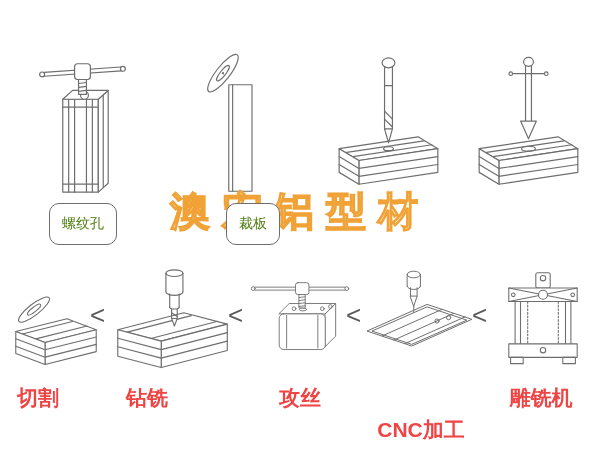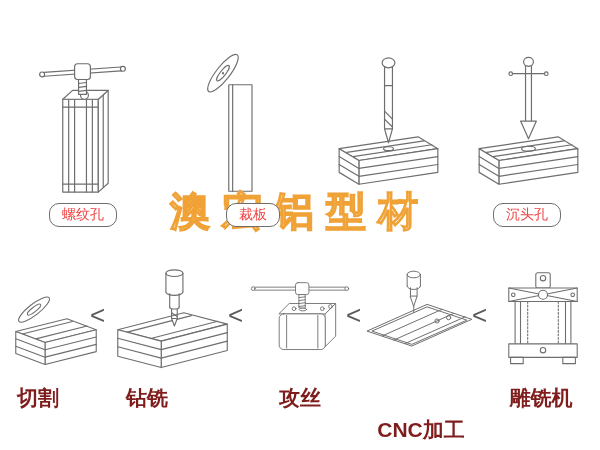--- a/index.html
+++ b/index.html
@@ -9,35 +9,35 @@
   }
   .fig{position:absolute;}
   .fig svg{display:block;width:100%;height:100%;}
   svg *{stroke:#6e6e6e;stroke-width:1.2;stroke-linecap:round;stroke-linejoin:round;fill:none;}
   svg .f{fill:#ffffff;}
   svg .fd{fill:#6e6e6e;stroke:none;}
 
   .pill{
     position:absolute;transform:translateX(-50%);
     border:1px solid #6e6e6e;border-radius:10px;background:#ffffff;
-    padding:2px 12px;font-size:14px;color:#ef4444;white-space:nowrap;z-index:3;
+    padding:11px 12px;font-size:14px;color:#4d7c0f;white-space:nowrap;z-index:3;
   }
   .wm-cn{
     position:absolute;left:300px;top:184px;transform:translateX(-50%);
     font-size:40px;font-weight:bold;letter-spacing:12px;white-space:nowrap;
     color:#ffffff;-webkit-text-stroke:1.4px #f0a236;z-index:2;
   }
   .wm-en{
     position:absolute;left:300px;top:236px;transform:translateX(-50%);
     font-size:13px;font-weight:bold;letter-spacing:1.5px;color:#9c9c9c;
     white-space:nowrap;z-index:2;
   }
   .proc-label{
     position:absolute;transform:translateX(-50%);
-    font-size:21px;font-weight:bold;color:#7f1d1d;white-space:nowrap;
+    font-size:21px;font-weight:bold;color:#ef4444;white-space:nowrap;
   }
   .sep{
     position:absolute;font-size:26px;color:#5a5a5a;line-height:1;
   }
 </style>
 </head>
 <body>
 
 <div class="canvas">
 
@@ -119,21 +119,20 @@
       <circle class="f" cx="76" cy="22" r="1.8"></circle>
       <line x1="42" y1="22" x2="74" y2="22"></line>
       <line x1="55" y1="14" x2="55" y2="70"></line>
       <line x1="61" y1="14" x2="61" y2="70"></line>
       <polygon class="f" points="50,70 66,70 58,88"></polygon>
     </svg>
   </div>
 
   <span class="pill" style="left:83px;top:203px;">螺纹孔</span>
   <span class="pill" style="left:253px;top:203px;">裁板</span>
-  <span class="pill" style="left:527px;top:203px;">沉头孔</span>
 
   <div class="wm-cn">澳宏铝型材</div>
 
   <div class="fig" style="left:8px;top:284px;width:96px;height:96px;">
     <svg viewBox="0 0 100 105">
       <polygon class="f" points="6,52 62,38 94,50 38,64"></polygon>
       <line x1="12" y1="55" x2="68" y2="41"></line>
       <line x1="28" y1="60" x2="84" y2="46"></line>
       <polygon class="f" points="38,64 94,50 94,74 38,88"></polygon>
       <line x1="38" y1="72" x2="94" y2="58"></line>

